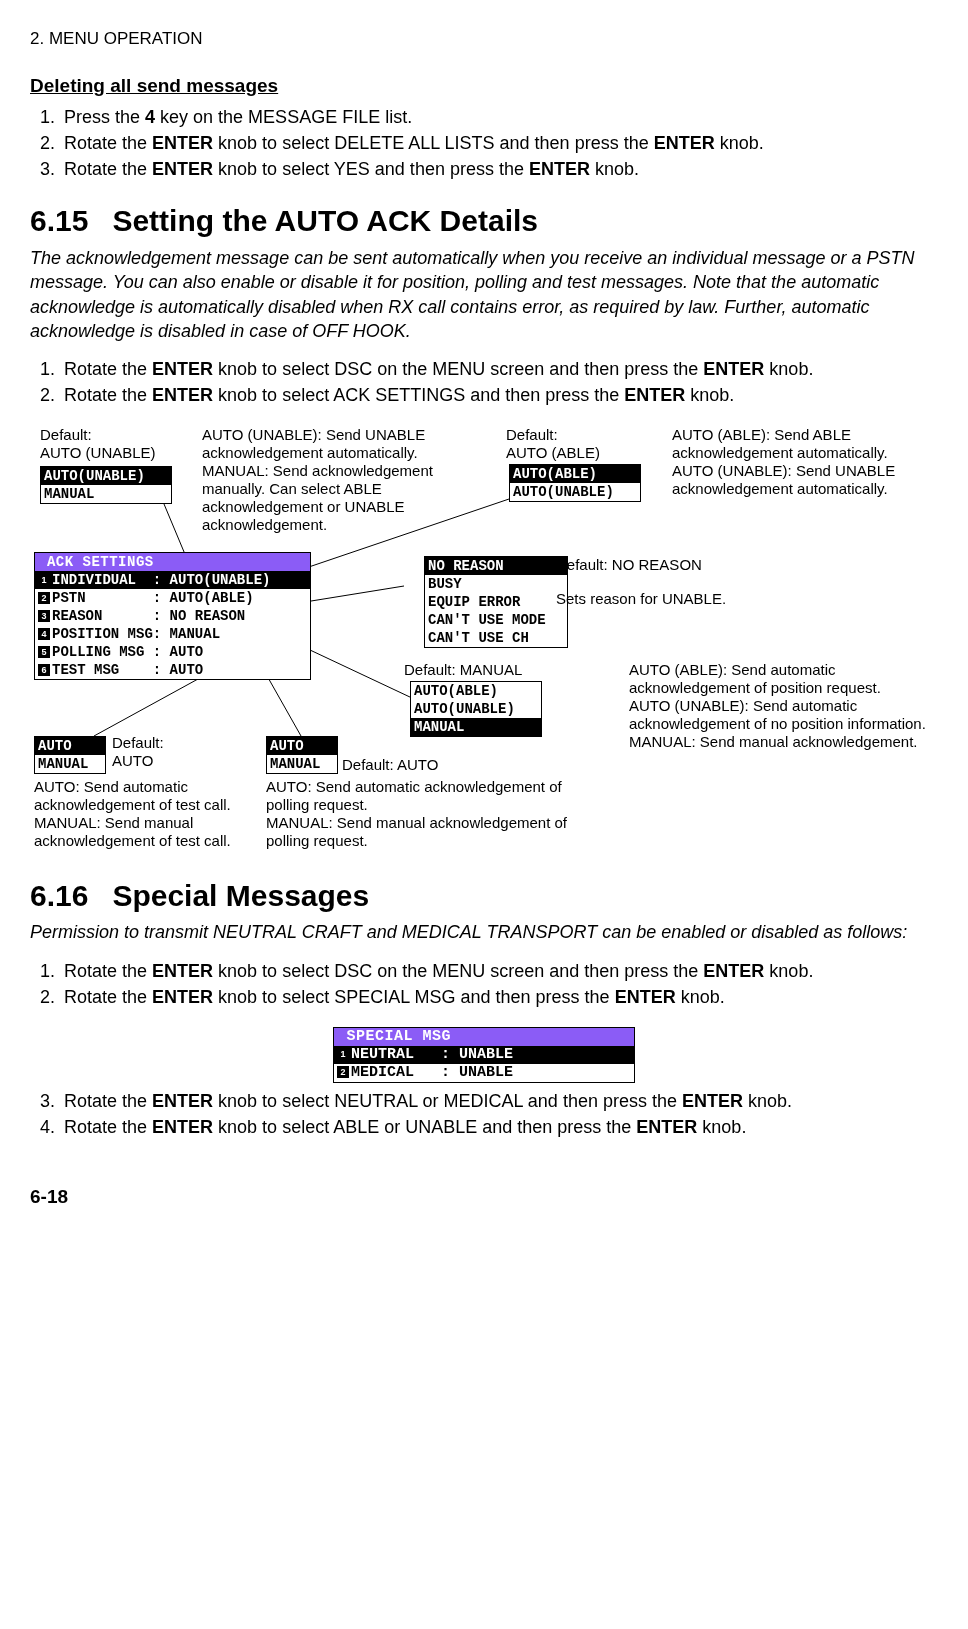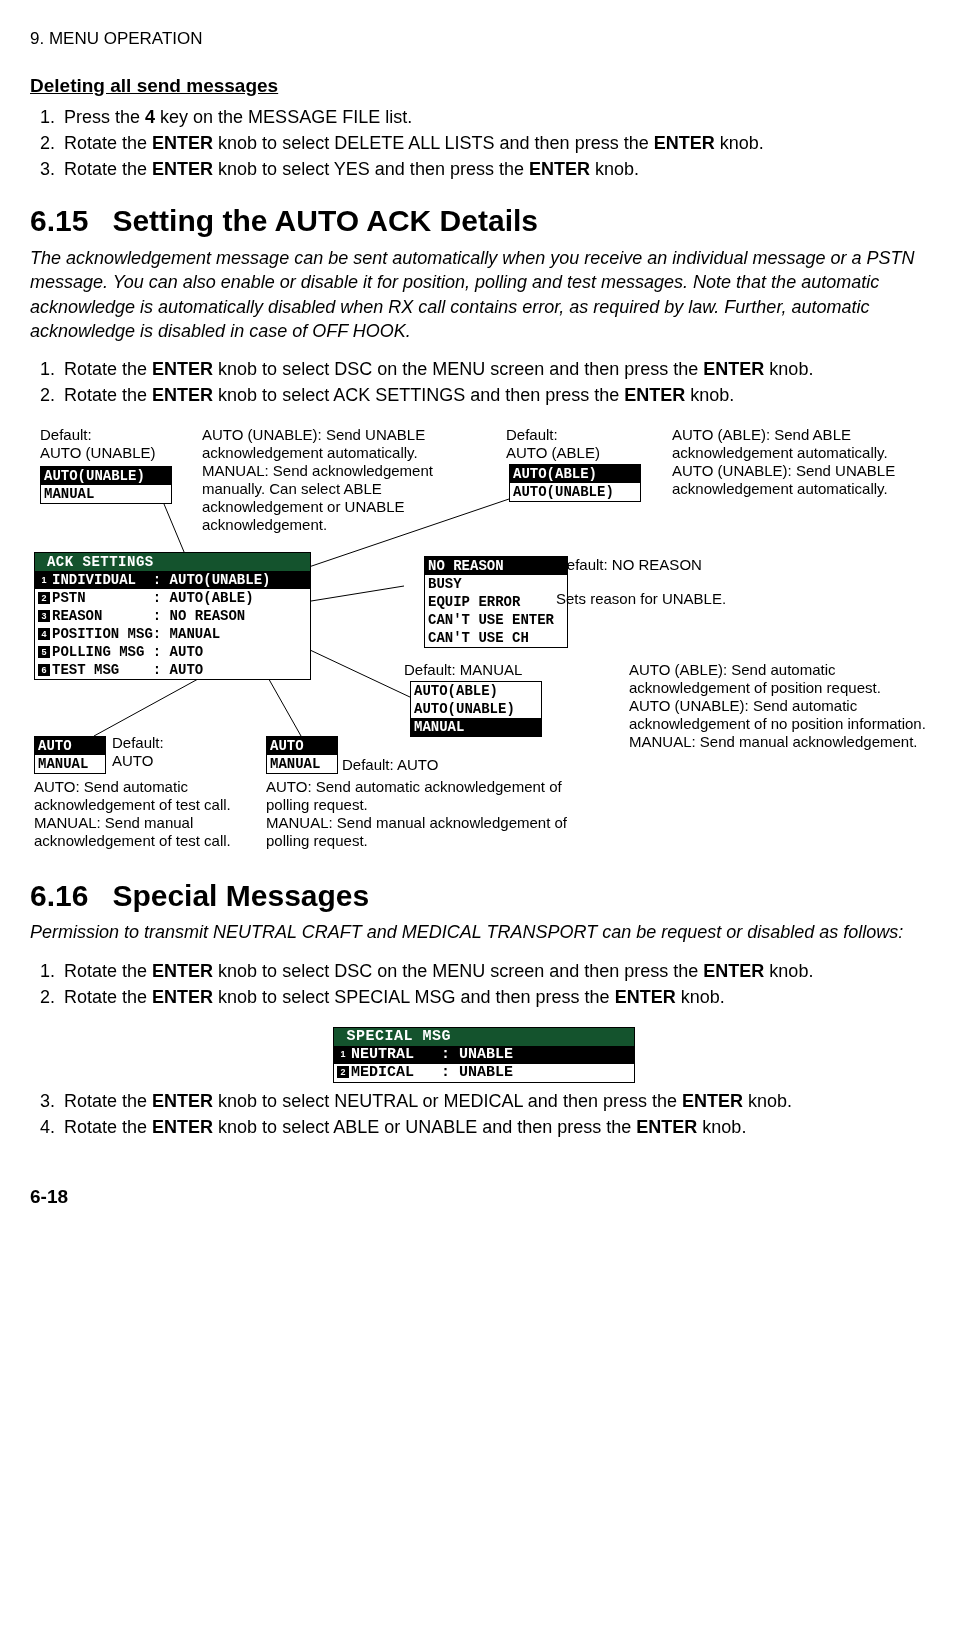--- a/index.html
+++ b/index.html
@@ -65,21 +65,21 @@
   }
   .lcd-row {
     padding: 0 3px;
     white-space: pre;
   }
   .lcd-row.sel {
     background: #000;
     color: #fff;
   }
   .lcd-title {
-    background: #14532d;
+    background: #8b5cf6;
     color: #fff;
     padding: 0 3px;
     white-space: pre;
     letter-spacing: 0.5px;
   }
   .idx {
     display: inline-block;
     width: 12px;
     height: 12px;
     background: #000;
@@ -109,21 +109,21 @@
   }
   .footer-page {
     font-weight: bold;
     font-size: 19px;
     margin-top: 44px;
   }
 </style>
 </head>
 <body>
 
-<div class="header-small">9. MENU OPERATION</div>
+<div class="header-small">2. MENU OPERATION</div>
 
 <div class="subheading">Deleting all send messages</div>
 <ol class="instructions">
   <li>Press the <b>4</b> key on the MESSAGE FILE list.</li>
   <li>Rotate the <b>ENTER</b> knob to select DELETE ALL LISTS and then press the <b>ENTER</b> knob.</li>
   <li>Rotate the <b>ENTER</b> knob to select YES and then press the <b>ENTER</b> knob.</li>
 </ol>
 
 <h2 class="section-title">
   <span class="num">6.15</span><span>Setting the AUTO ACK Details</span>
@@ -187,21 +187,21 @@
         <div class="lcd-row"><span class="idx">4</span>POSITION MSG: MANUAL</div>
         <div class="lcd-row"><span class="idx">5</span>POLLING MSG : AUTO</div>
         <div class="lcd-row"><span class="idx">6</span>TEST MSG    : AUTO</div>
       </div>
   </div>
 
   <div class="lcd-box" style="left:390px; top:130px; width:142px;">
     <div class="lcd-row sel">NO REASON</div>
     <div class="lcd-row">BUSY</div>
     <div class="lcd-row">EQUIP ERROR</div>
-    <div class="lcd-row">CAN'T USE ENTER</div>
+    <div class="lcd-row">CAN'T USE MODE</div>
     <div class="lcd-row">CAN'T USE CH</div>
   </div>
   <div class="txt" style="left:522px; top:130px;">Default: NO REASON</div>
   <div class="txt" style="left:522px; top:164px;">Sets reason for UNABLE.</div>
 
   <div class="txt" style="left:370px; top:235px;">Default: MANUAL</div>
 
   <div class="lcd-box" style="left:376px; top:255px; width:130px;">
     <div class="lcd-row">AUTO(ABLE)</div>
     <div class="lcd-row">AUTO(UNABLE)</div>
@@ -227,21 +227,21 @@
   </div>
   <div class="txt" style="left:308px; top:330px;">Default: AUTO</div>
   <div class="txt" style="left:232px; top:352px; width:320px; white-space:pre-line;">AUTO: Send automatic acknowledgement of polling request.
 MANUAL: Send manual acknowledgement of polling request.</div>
 
 </div>
 
 <h2 class="section-title">
   <span class="num">6.16</span><span>Special Messages</span>
 </h2>
-<p class="para">Permission to transmit NEUTRAL CRAFT and MEDICAL TRANSPORT can be request or disabled as follows:</p>
+<p class="para">Permission to transmit NEUTRAL CRAFT and MEDICAL TRANSPORT can be enabled or disabled as follows:</p>
 <ol class="instructions">
   <li>Rotate the <b>ENTER</b> knob to select DSC on the MENU screen and then press the <b>ENTER</b> knob.</li>
   <li>Rotate the <b>ENTER</b> knob to select SPECIAL MSG and then press the <b>ENTER</b> knob.</li>
 </ol>
 
 <div class="special-msg-box">
   <div class="lcd-title"> SPECIAL MSG</div>
   <div id="special-rows">
       <div class="lcd-row sel"><span class="idx">1</span>NEUTRAL   : UNABLE</div>
       <div class="lcd-row"><span class="idx">2</span>MEDICAL   : UNABLE</div>

